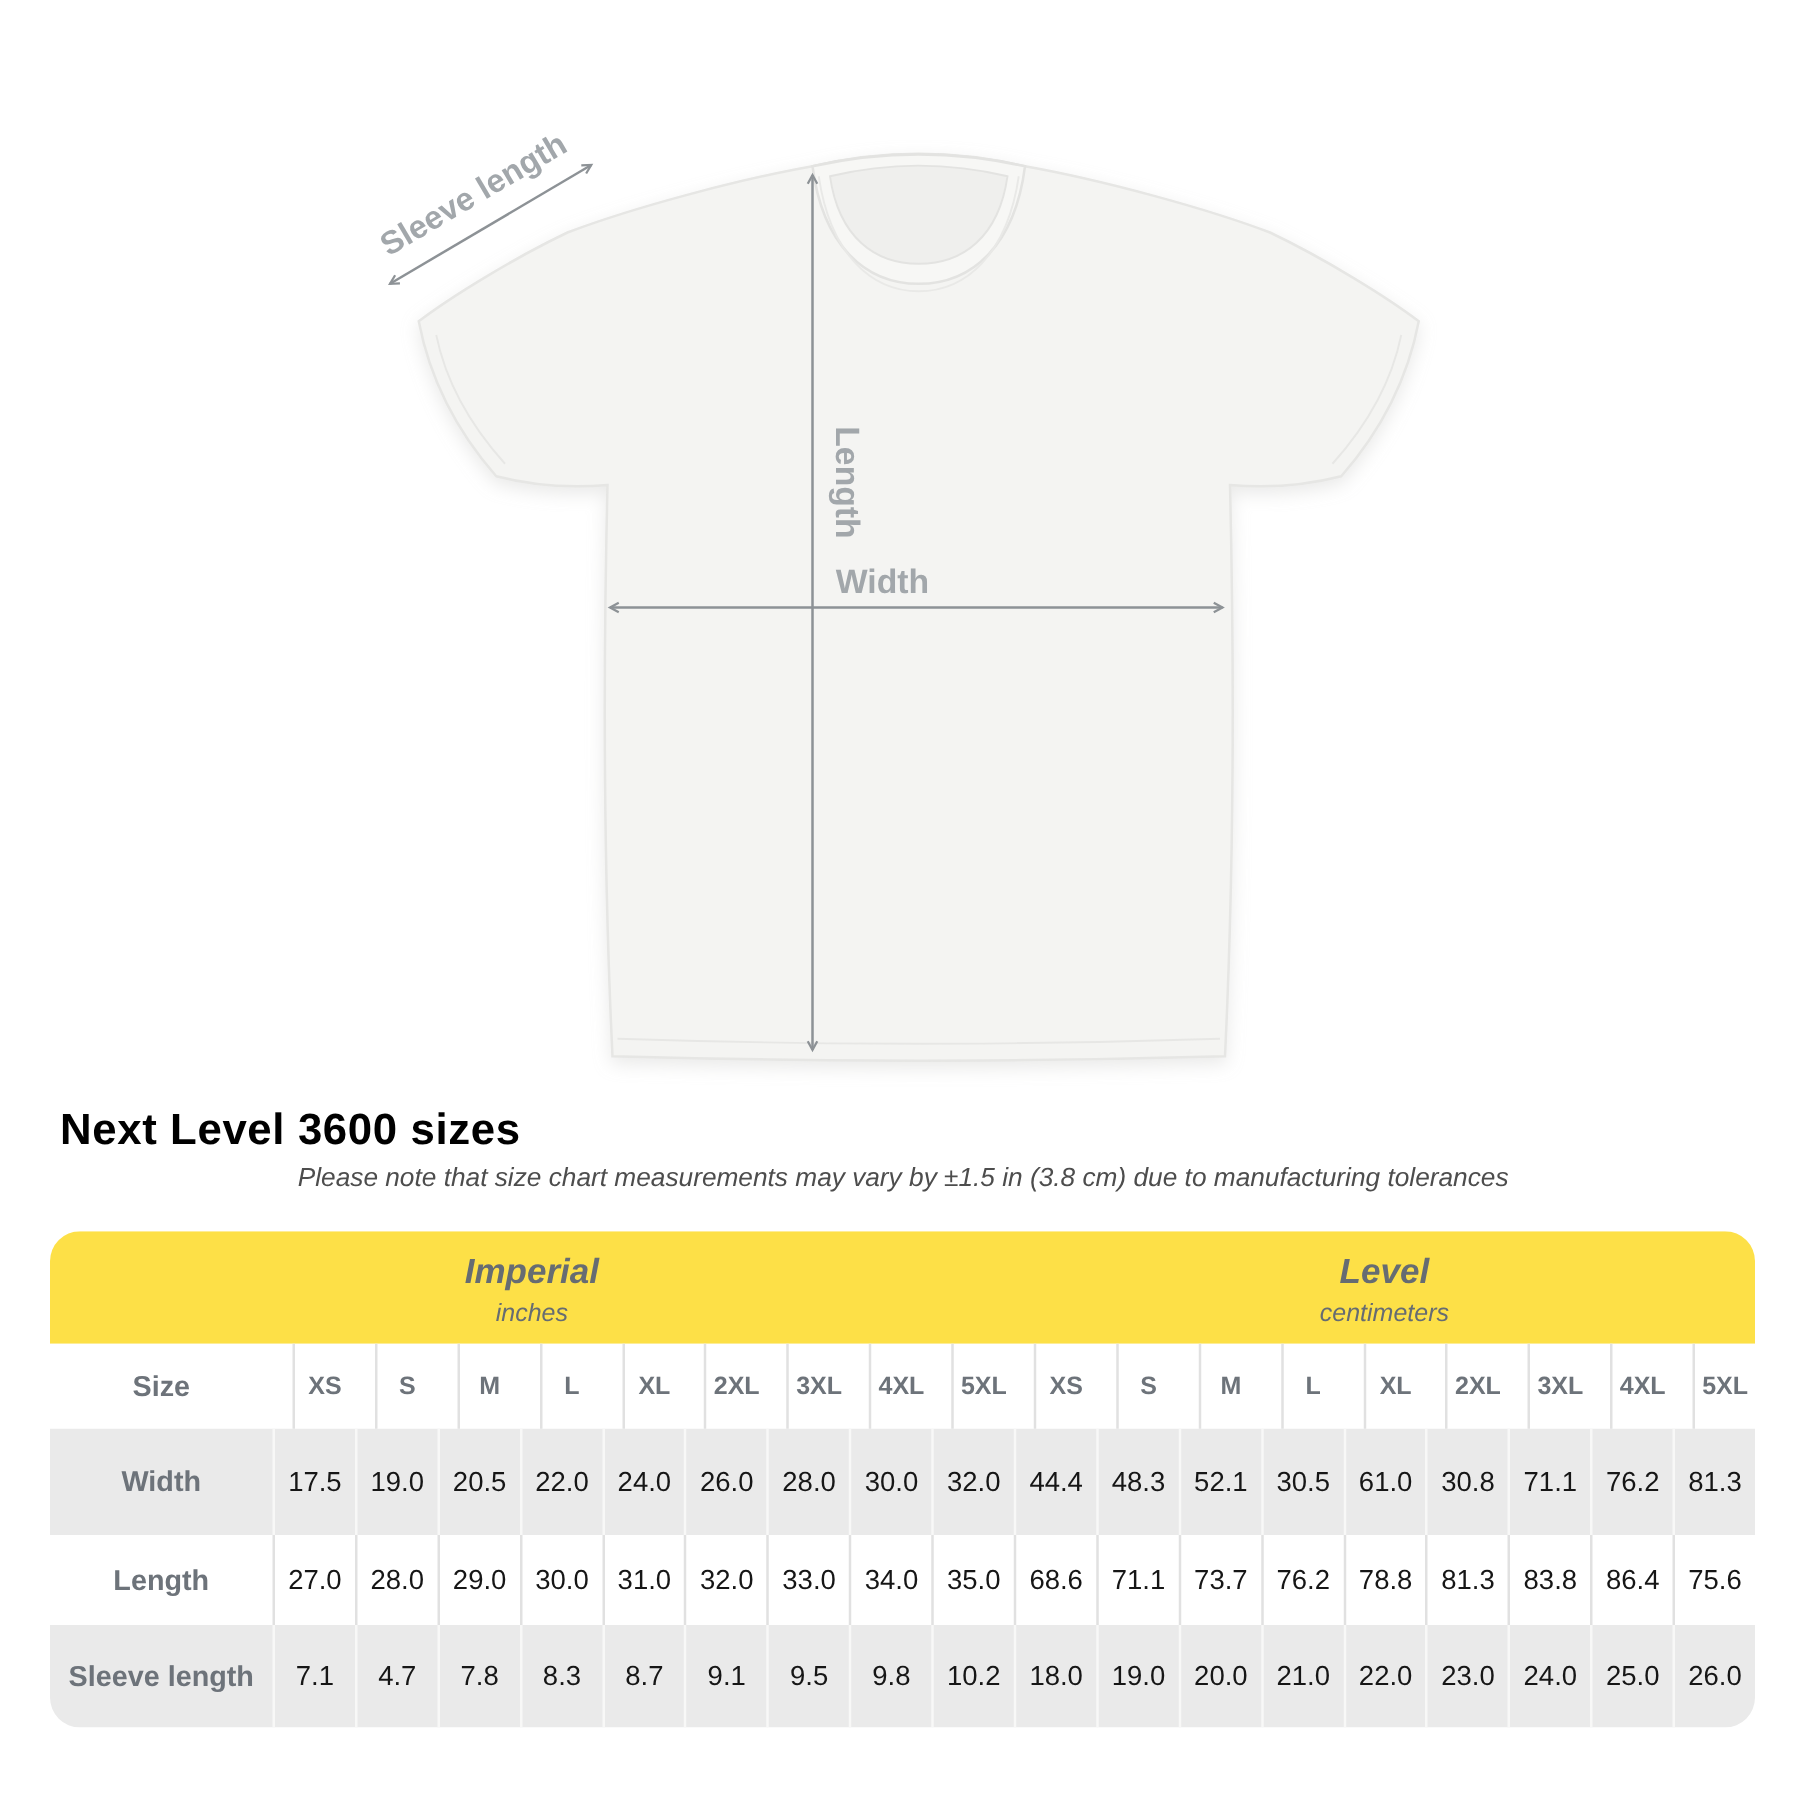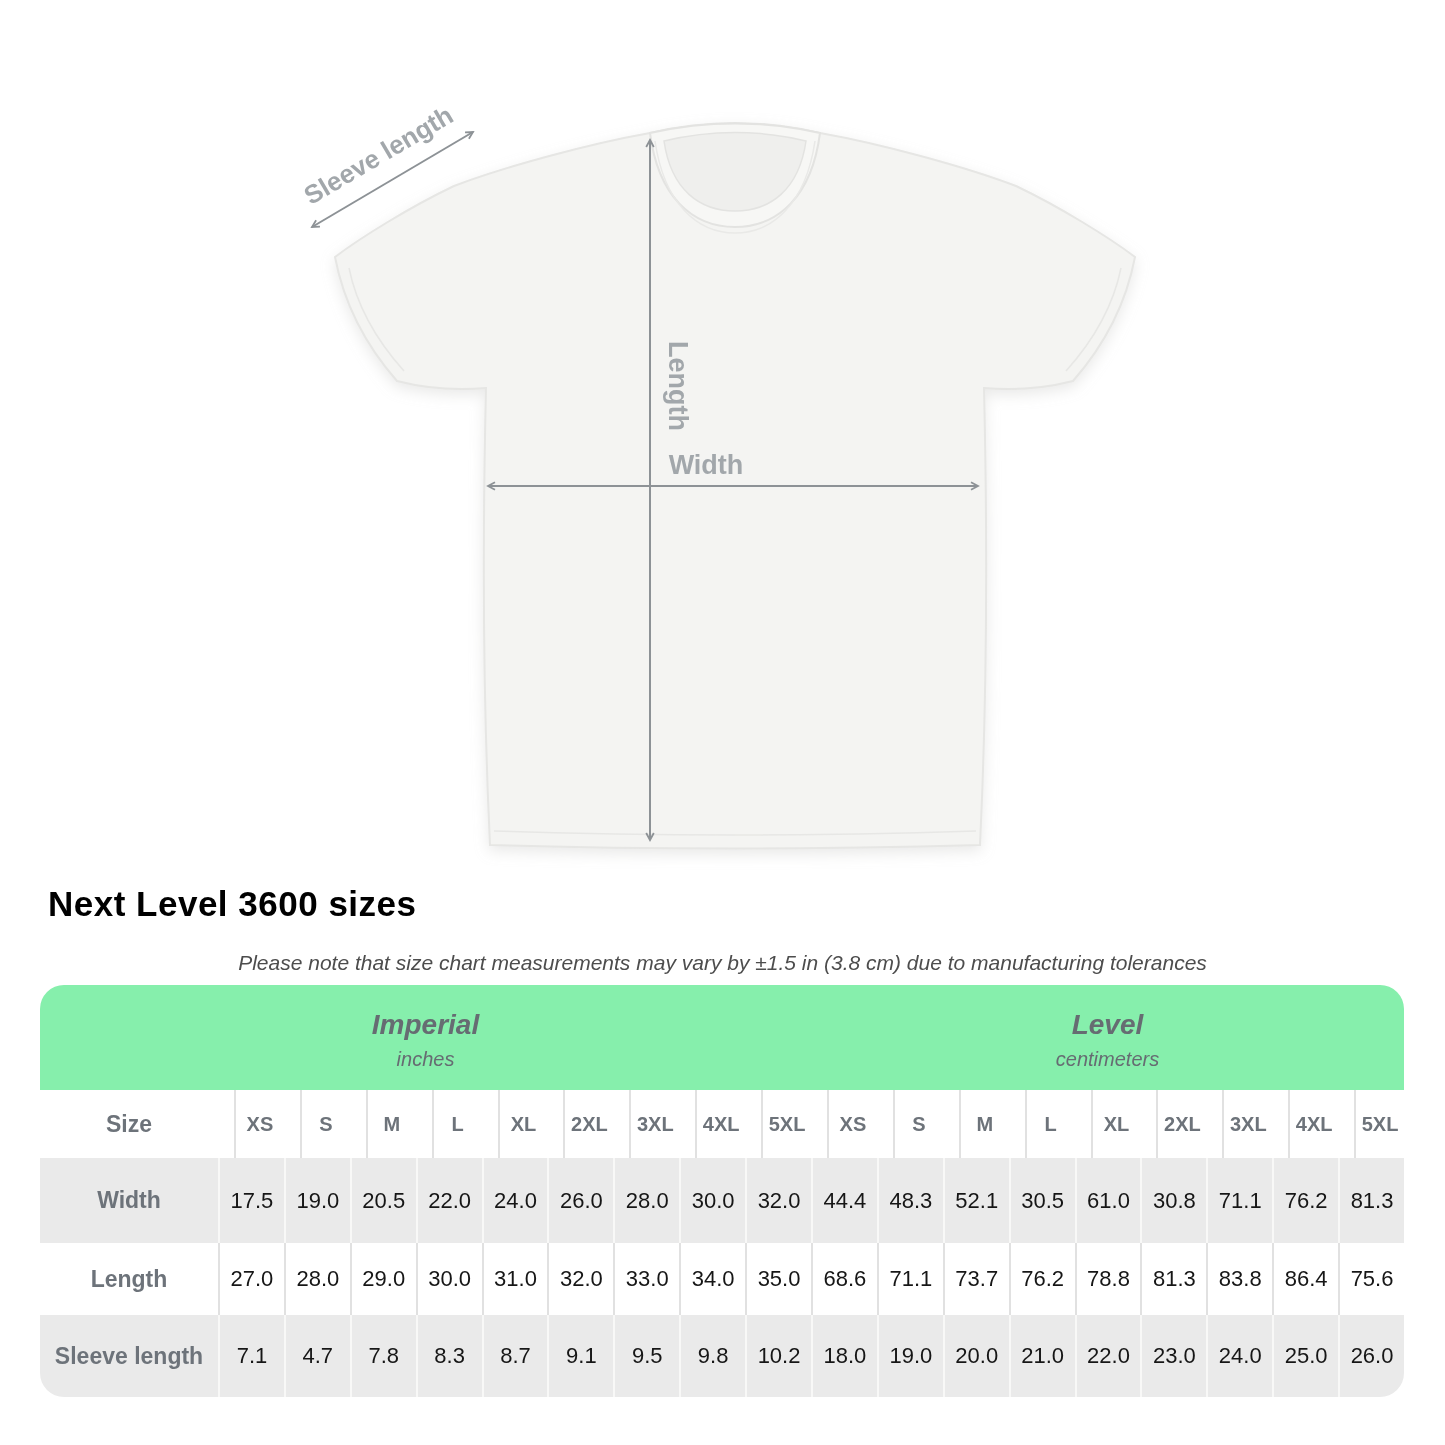--- a/index.html
+++ b/index.html
@@ -3,24 +3,24 @@
 <meta charset="utf-8">
 <style>
   html,body{margin:0;padding:0;background:#fff;}
   .page{position:relative;width:1445px;height:1445px;background:#fff;overflow:hidden;
         font-family:"Liberation Sans", sans-serif;}
   .diagram{position:absolute;top:0;left:0;}
   .diagram text{font-family:"Liberation Sans", sans-serif;font-weight:bold;}
   .chart-title{position:absolute;left:0;top:884px;width:100%;text-align:left;
         font-size:35px;font-weight:bold;color:#000000;letter-spacing:.5px;padding-left:48px;}
   .chart-subtitle{position:absolute;left:0;top:931px;width:100%;text-align:center;
-        font-size:21px;font-style:italic;color:#4d4d4d;margin-top:20px;}
+        font-size:21px;font-style:italic;color:#4d4d4d;}
   .size-table{position:absolute;left:40px;top:985px;width:1364px;border-radius:24px;
         overflow:hidden;}
-  .band{height:105px;background:#86efac;display:grid;grid-template-columns:771px 1fr;}
+  .band{height:90px;background:#fde047;display:grid;grid-template-columns:771px 1fr;}
   .group-header{display:flex;flex-direction:column;align-items:center;justify-content:center;
         color:#666c72;padding-top:4px;}
   .group-name{font-size:28px;font-weight:bold;font-style:italic;}
   .group-unit{font-size:20px;font-style:italic;margin-top:7px;}
   .trow{display:grid;grid-template-columns:178px repeat(18,1fr);}
   .trow.header{height:68px;background:#fff;gap:16px;--sep:#e1e1e1;}
   .trow.data-row{height:78px;}
   .trow.r0{height:85px;background:#eaeaea;--sep:#f8f8f7;}
   .trow.r1{height:72px;background:#ffffff;--sep:#e1e1e1;}
   .trow.r2{height:82px;background:#eaeaea;--sep:#f8f8f7;}

